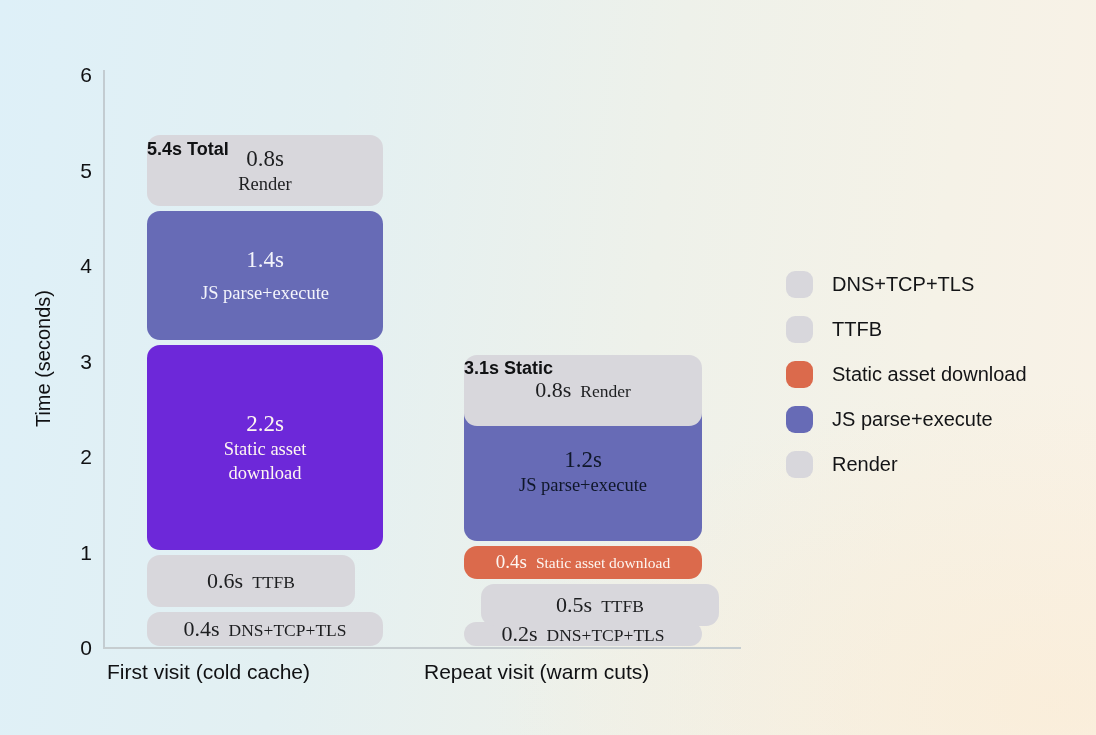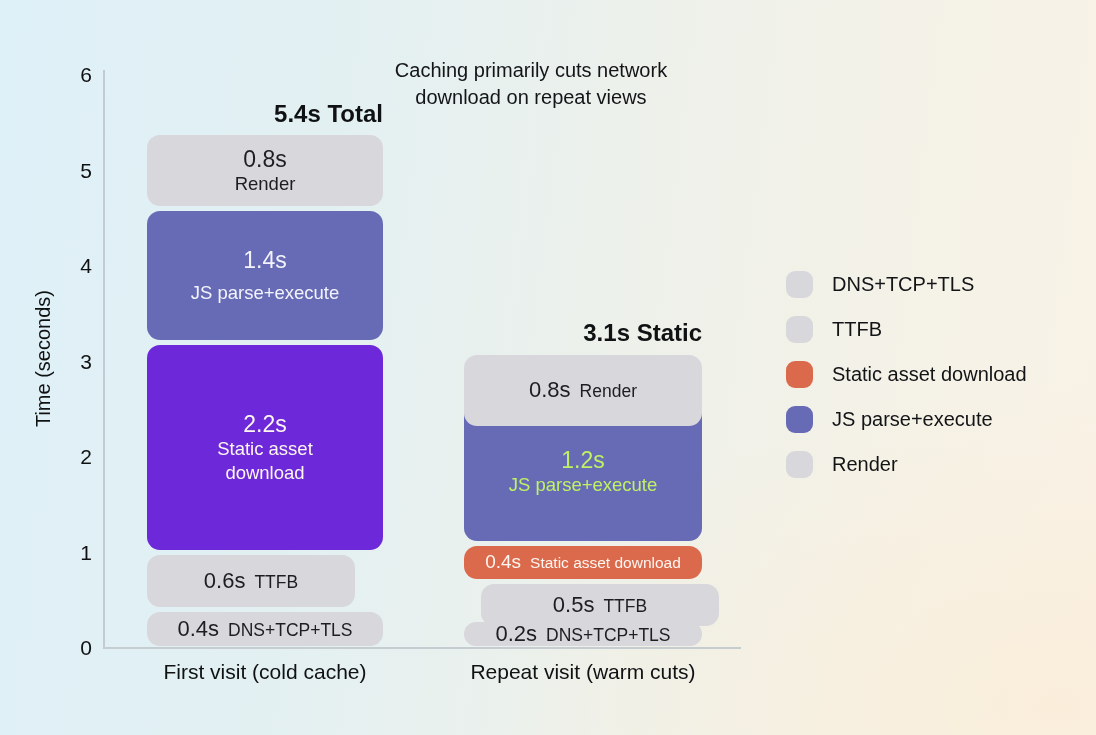--- a/index.html
+++ b/index.html
@@ -18,47 +18,46 @@
   .x-axis-line{position:absolute;left:103px;top:647px;width:638px;height:2px;background:#c6cdd0;}
 
   .y-tick{position:absolute;left:38px;width:54px;text-align:right;
     font-size:21px;line-height:26px;color:#101113;}
   .y-axis-label{position:absolute;left:-37px;top:347px;width:160px;text-align:center;
     font-size:20px;color:#101113;transform:rotate(-90deg);transform-origin:center;}
 
   .chart-title{position:absolute;left:351px;top:57px;width:360px;text-align:center;
     font-size:20px;line-height:1.35;color:#141518;}
 
-  .total-label{position:absolute;text-align:right;font-size:24px;font-weight:bold;
-    line-height:26px;color:#101113;}
-  .cat-label{position:absolute;top:660px;text-align:center;font-size:21px;color:#101113;
+  .total-label{position:absolute;text-align:left;font-size:18px;font-weight:bold;
+    line-height:26px;color:#101113;margin-top:35px;}
+  .cat-label{position:absolute;top:660px;font-size:21px;color:#101113;
     white-space:nowrap;}
 
   .seg{position:absolute;border-radius:13px;display:flex;flex-direction:column;
-    align-items:center;justify-content:center;overflow:visible;}
+    align-items:center;justify-content:center;overflow:visible;font-family:Liberation Serif, serif;}
   .seg .row{display:flex;align-items:baseline;gap:9px;white-space:nowrap;}
   .seg .v{font-size:22px;}
   .seg .n{font-size:17.5px;}
   .seg.stacked .v{font-size:23px;line-height:26px;}
   .seg.stacked .n{font-size:18.5px;line-height:24px;text-align:center;}
   .seg.stacked .wrapname{max-width:150px;}
   .seg.sm .v{font-size:19px;}
   .seg.sm .n{font-size:15.5px;}
 
   
   .legend{position:absolute;left:786px;top:271px;display:flex;flex-direction:column;gap:18px;}
   .legend-row{display:flex;align-items:center;gap:19px;}
   .legend-swatch{width:27px;height:27px;border-radius:9px;flex:0 0 auto;}
   .legend-label{font-size:20px;color:#131416;white-space:nowrap;}
 </style>
 </head>
 <body>
 
 <div class="stage">
-  <div class="chart-title">Caching primarily cuts network download on repeat views</div>
   <div class="y-axis-label">Time (seconds)</div>
   <div class="y-axis-line"></div>
   <div class="x-axis-line"></div>
   <div id="ticks-layer">
       <div class="y-tick" style="top: 635px;">0</div>
       <div class="y-tick" style="top: 539.55px;">1</div>
       <div class="y-tick" style="top: 444.1px;">2</div>
       <div class="y-tick" style="top: 348.65px;">3</div>
       <div class="y-tick" style="top: 253.2px;">4</div>
       <div class="y-tick" style="top: 157.75px;">5</div>
@@ -100,21 +99,21 @@
           <span class="v">0.5s</span>
           <span class="n">TTFB</span>
         </div>
       </div>
       <div class="seg inline sm" style="left: 464px; width: 238px; bottom: 156.315px; height: 33.18px; background: rgb(219, 106, 76); color: rgb(253, 246, 241);">
         <div class="row">
           <span class="v">0.4s</span>
           <span class="n">Static asset download</span>
         </div>
       </div>
-      <div class="seg stacked" style="left: 464px; width: 238px; bottom: 194.495px; height: 138px; background: rgb(103, 107, 182); color: #bef264;">
+      <div class="seg stacked" style="left: 464px; width: 238px; bottom: 194.495px; height: 138px; background: rgb(103, 107, 182); color: #0f172a;">
         <div class="v">1.2s</div>
         <div class="n">JS parse+execute</div>
       </div>
       <div class="seg inline" style="left: 464px; width: 238px; bottom: 309.035px; height: 71.36px; background: rgb(216, 215, 220); color: rgb(29, 30, 32);">
         <div class="row">
           <span class="v">0.8s</span>
           <span class="n">Render</span>
         </div>
       </div>
     </div>

